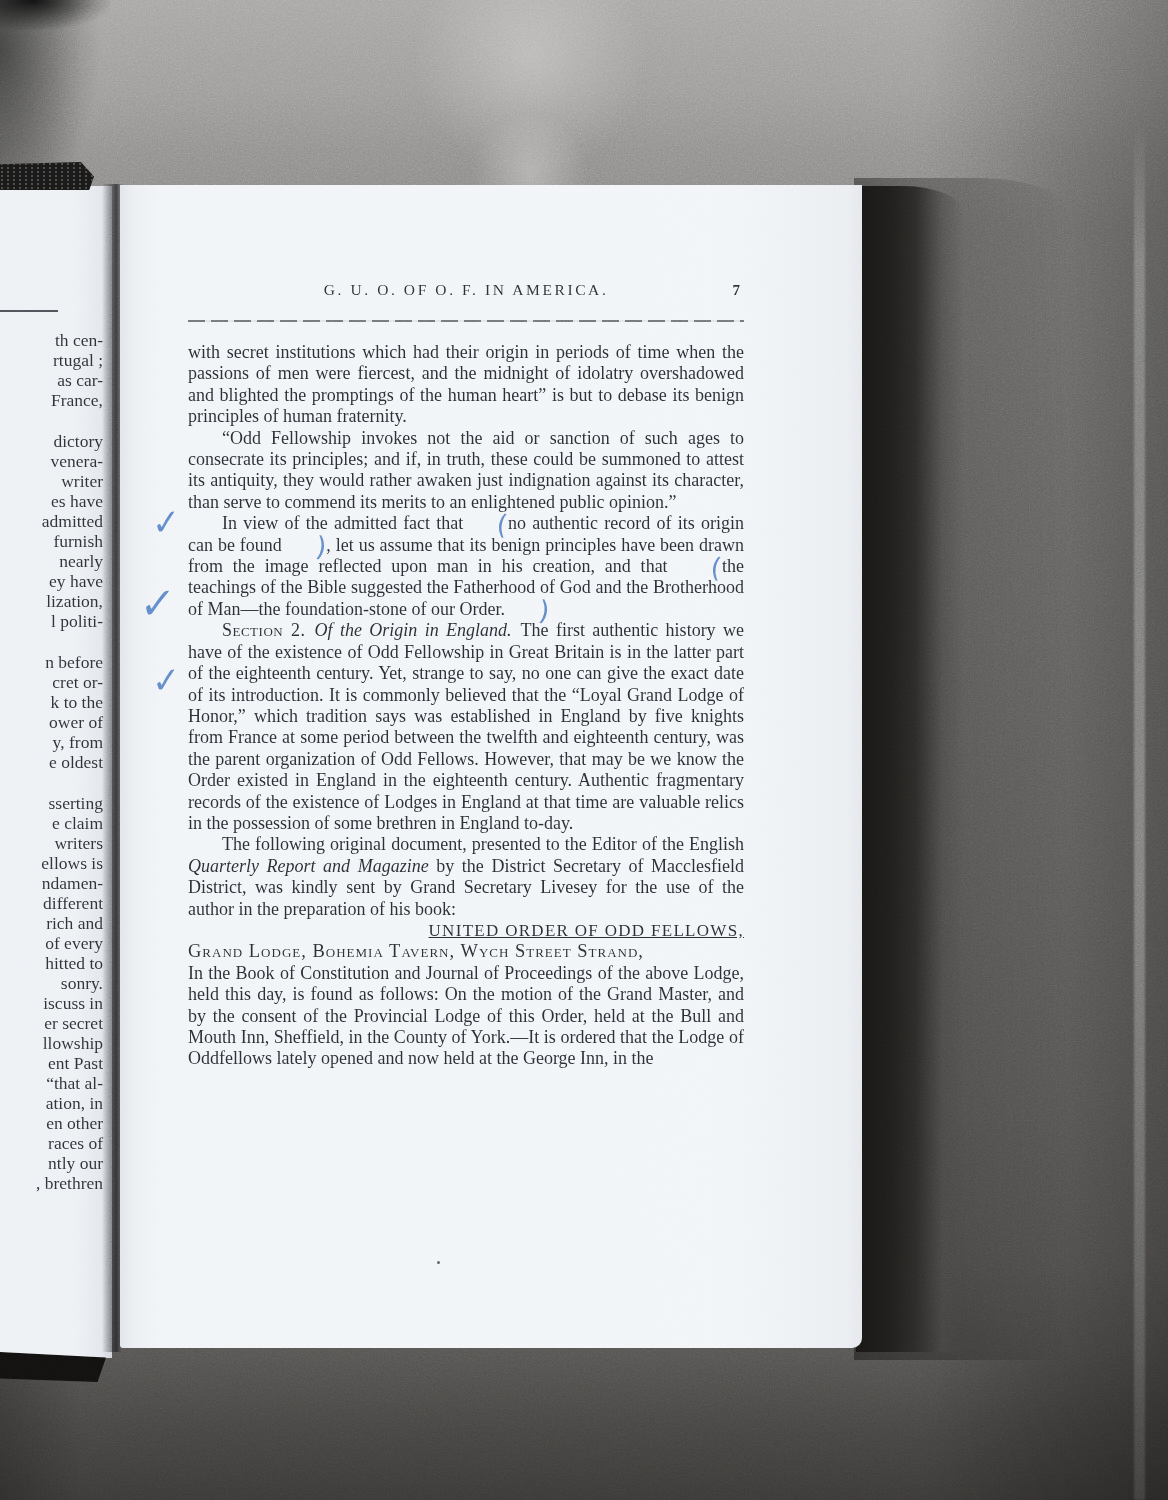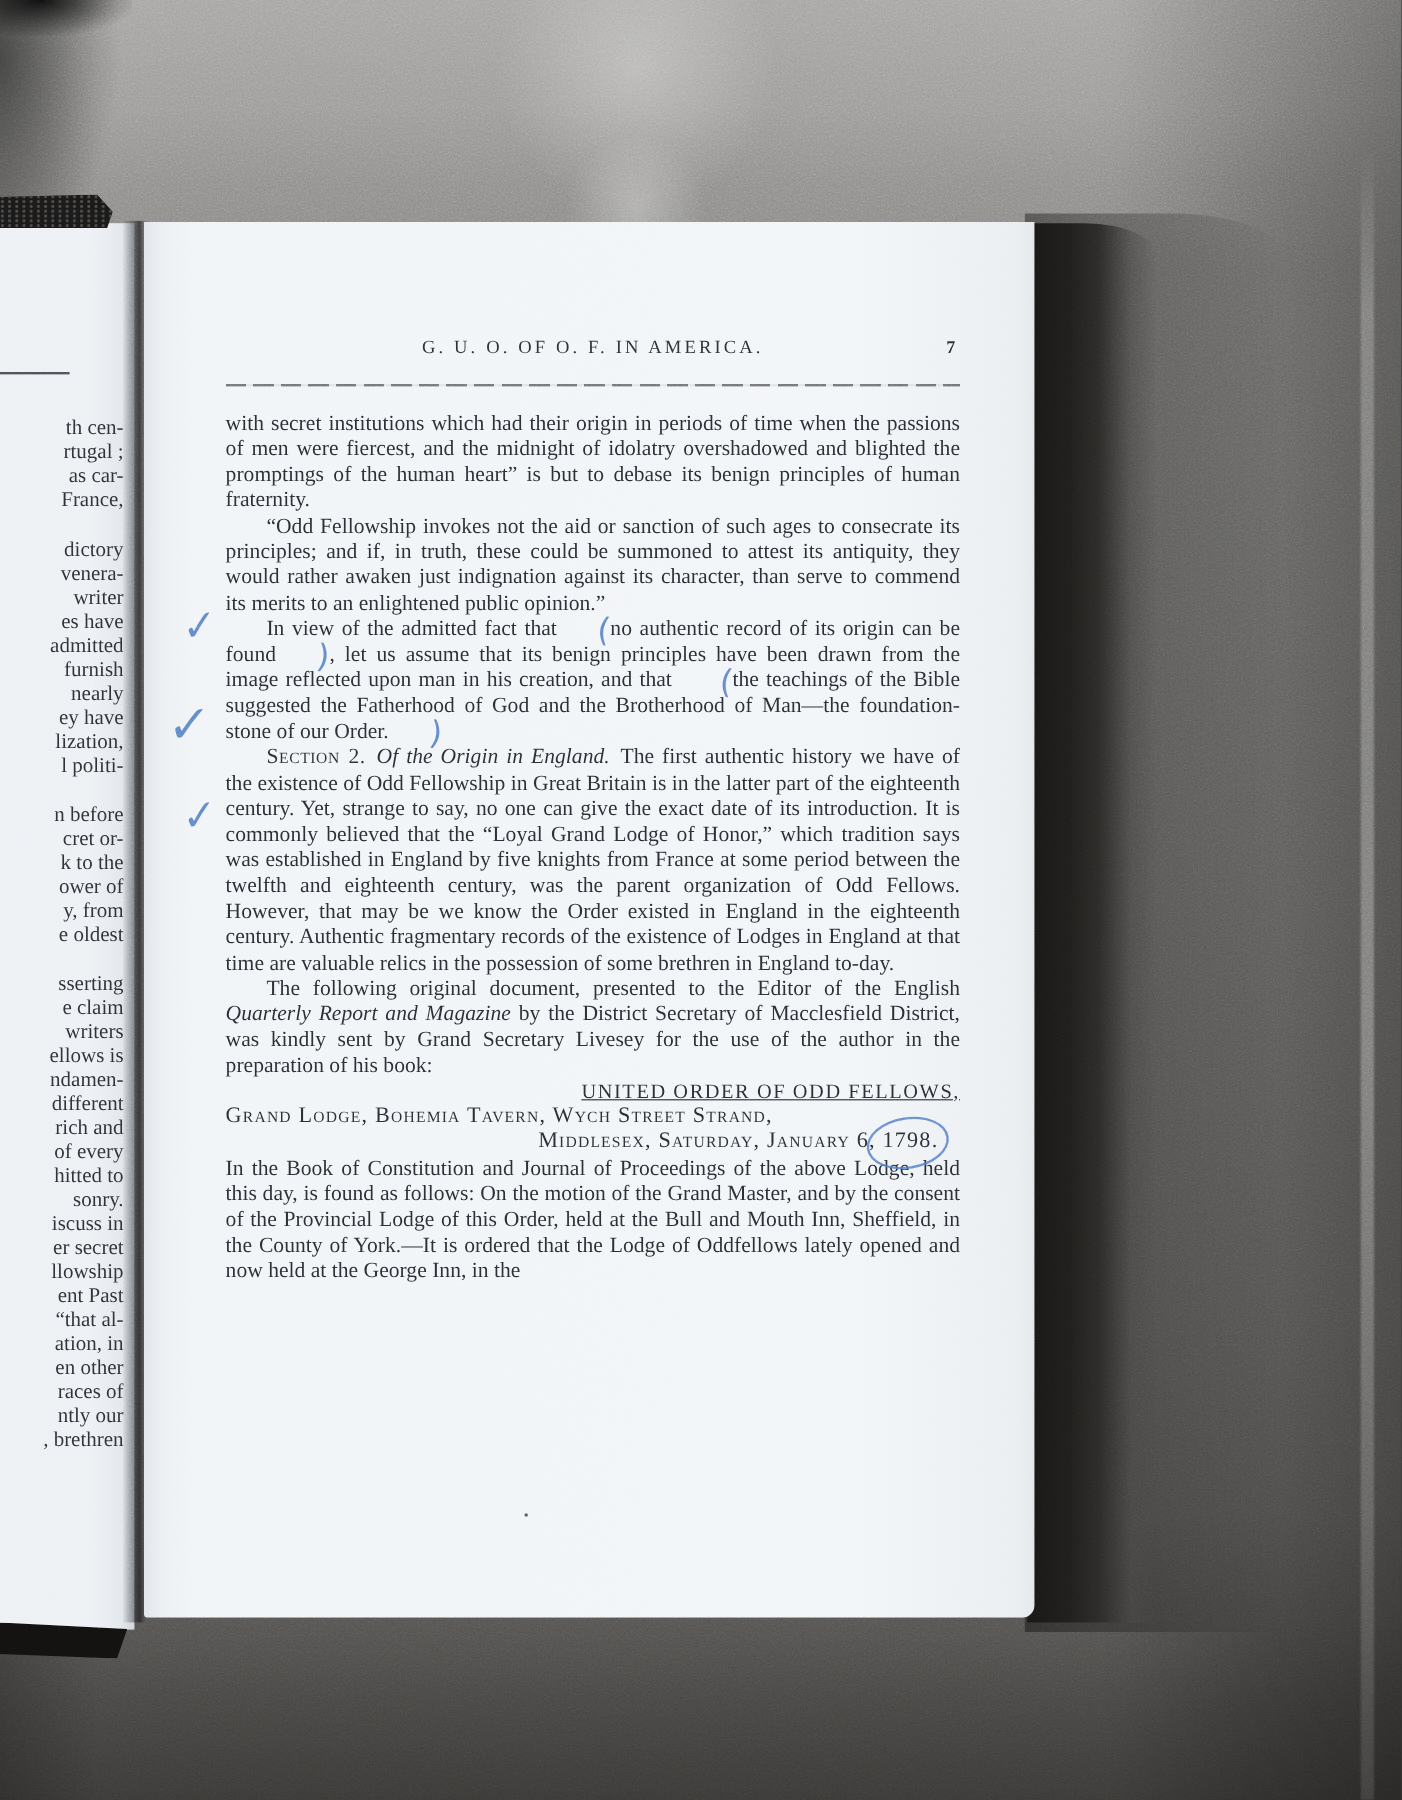--- a/index.html
+++ b/index.html
@@ -38,34 +38,34 @@
     clip-path:polygon(0 8%,86% 0,100% 52%,95% 100%,0 100%);}
   .cover-top .dots{position:absolute;inset:0;opacity:.8;
     background:radial-gradient(circle at 2px 2px, #56544f 1px, rgba(0,0,0,0) 1.5px);background-size:6px 4px;}
   .cover-bottom{left:0;top:1352px;width:106px;height:30px;background:#121110;
     clip-path:polygon(0 0,100% 18%,92% 100%,0 88%);}
 
   
   .left-page{left:0;top:186px;width:112px;height:1172px;overflow:hidden;
     background:linear-gradient(90deg,#edf0f4 0,#edf0f4 68%,#e2e6eb 90%,#ccd1d7 100%);}
   .left-rule{position:absolute;left:0;top:124px;width:58px;border-top:2px solid #4c4f55;}
-  .frag-wrap{position:absolute;left:0;top:160px;right:9px;text-align:right;
+  .frag-wrap{position:absolute;left:0;top:144px;right:9px;text-align:right;
     font-size:17.5px;line-height:20px;color:#2c2f36;}
   .frag-line{white-space:nowrap;}
   .frag-gap{height:21px;}
 
   
   .gutter{left:102px;top:184px;width:26px;height:1168px;
     background:linear-gradient(90deg, rgba(40,40,46,0) 0, rgba(40,40,46,0.50) 38%, rgba(30,30,36,0.72) 55%, rgba(80,80,88,0.25) 75%, rgba(80,80,88,0) 100%);}
 
   
   .page{left:120px;top:185px;width:742px;height:1163px;border-radius:0 0 10px 3px;
     background:linear-gradient(90deg,#dfe4e9 0,#ebeef2 14px,#f1f4f7 40px,#f2f5f8 80%,#eaedf1 98%,#e2e6ea 100%);
     color:#2b2e35;}
-  .page-inner{position:absolute;inset:0;padding:0 62px 0 68px;}
+  .page-inner{position:absolute;inset:0;padding:0 118px 0 68px;}
 
   .page-head{position:relative;margin-top:96px;height:24px;}
   .head-title{text-align:center;font-size:15.5px;letter-spacing:2.6px;color:#2b2e34;}
   .head-num{position:absolute;right:4px;top:1px;font-size:15px;font-weight:bold;}
   .head-rule{margin-top:15px;height:2px;opacity:.75;
     background:repeating-linear-gradient(90deg,#44464a 0 17px, rgba(68,70,74,0.12) 17px 23px);}
 
   .body-text{margin-top:20px;font-size:18px;line-height:21.4px;text-align:justify;color:#292c33;}
   .body-text p{margin:0;}
   .indent{text-indent:34px;}
@@ -184,21 +184,20 @@
         <p class="indent">“Odd Fellowship invokes not the aid or sanction of such ages to consecrate its principles; and if, in truth, these could be summoned to attest its antiquity, they would rather awaken just indignation against its character, than serve to commend its merits to an enlightened public opinion.”</p>
 
         <p class="indent"><span>In view of the admitted fact that</span><span class="blue paren">(</span><span>no authentic record of its origin can be found</span><span class="blue paren">)</span><span>, let us assume that its benign principles have been drawn from the image reflected upon man in his creation, and that&nbsp;</span><span class="blue paren">(</span><span>the teachings of the Bible suggested the Fatherhood of God and the Brotherhood of Man—the foundation-stone of our Order.</span><span class="blue paren">)</span></p>
 
         <p class="indent"><span class="sec-label">Section 2.</span><span class="ital sp-right">Of the Origin in England.</span><span>The first authentic history we have of the existence of Odd Fellowship in Great Britain is in the latter part of the eighteenth century. Yet, strange to say, no one can give the exact date of its introduction. It is commonly believed that the “Loyal Grand Lodge of Honor,” which tradition says was established in England by five knights from France at some period between the twelfth and eighteenth century, was the parent organization of Odd Fellows. However, that may be we know the Order existed in England in the eighteenth century. Authentic fragmentary records of the existence of Lodges in England at that time are valuable relics in the possession of some brethren in England to-day.</span></p>
 
         <p class="indent"><span>The following original document, presented to the Editor of the English </span><span class="ital">Quarterly Report and Magazine</span><span> by the District Secretary of Macclesfield District, was kindly sent by Grand Secretary Livesey for the use of the author in the preparation of his book:</span></p>
 
         <p class="doc-heading">UNITED ORDER OF ODD FELLOWS,</p>
         <p class="doc-line2">Grand Lodge, Bohemia Tavern, Wych Street Strand,</p>
-        <p class="doc-line3"><span>Middlesex, Saturday, January 6, </span><span class="circled"><span>1798</span><span class="ellipse"></span></span><span>.</span></p>
 
         <p>In the Book of Constitution and Journal of Proceedings of the above Lodge, held this day, is found as follows: On the motion of the Grand Master, and by the consent of the Provincial Lodge of this Order, held at the Bull and Mouth Inn, Sheffield, in the County of York.—It is ordered that the Lodge of Oddfellows lately opened and now held at the George Inn, in the</p>
 
       </div>
     </div>
   </div>
 
   <div class="abs speck"></div>
 
   <svg class="grain" xmlns="http://www.w3.org/2000/svg">

